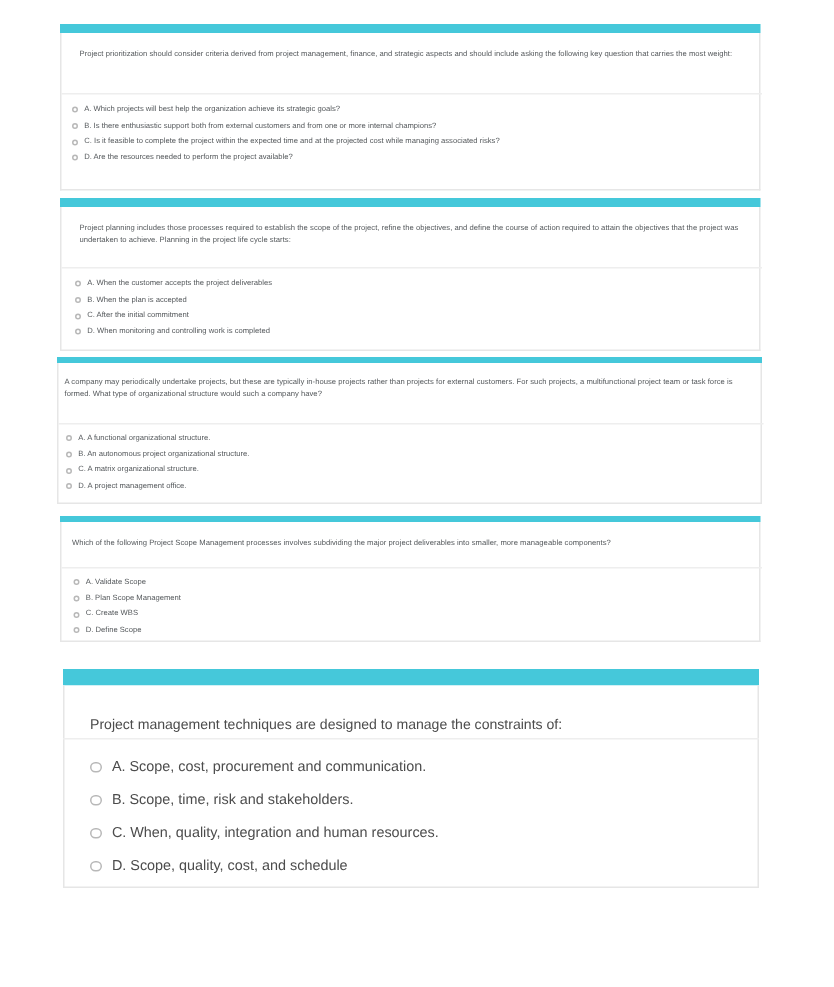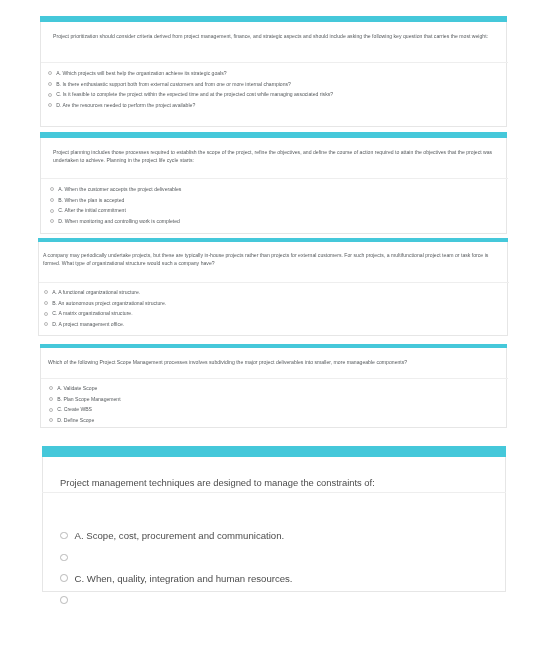--- a/index.html
+++ b/index.html
@@ -122,21 +122,21 @@
   #bar-4  { left: 40px;  top: 344px; width: 467px; height: 4px; }
   #card-4 { left: 40px;  top: 348px; width: 467px; height: 80px; }
   #card-4 .q-stem     { position:absolute; left: 7px;  top: 11px; width: 455px; }
   #card-4 .q-divider  { position:absolute; left: 0;    top: 30px; width: 467px; }
   #card-4 .q-options  { position:absolute; left: 8px;  top: 38px; width: 450px; }
 
   
   #bar-5  { left: 42px;  top: 446px; width: 464px; height: 11px; }
   #card-5 { left: 42px;  top: 457px; width: 464px; height: 135px; }
   #card-5 .q-stem     { position:absolute; left: 17px; top: 19px; width: 430px; }
-  #card-5 .q-options  { position:absolute; left: 17px; top: 74px; width: 430px; }
+  #card-5 .q-options  { position:absolute; left: 17px; top: 50px; width: 430px; }
   #divider-5 { position:absolute; left: 42px; top: 492px; width: 464px; border-top: 1px solid #eeeeee; }
 </style>
 </head>
 <body>
 
 <div id="quiz-page">
 
   <div id="bar-1" class="q-bar"></div>
   <div id="card-1" class="q-card small">
     <div class="q-stem">Project prioritization should consider criteria derived from project management, finance, and strategic aspects and should include asking the following key question that carries the most weight:</div>
@@ -236,25 +236,27 @@
   <div id="bar-5" class="q-bar"></div>
   <div id="card-5" class="q-card big">
     <div class="q-stem">Project management techniques are designed to manage the constraints of:</div>
     <ul class="q-options">
       <li class="q-option">
         <span class="radio"></span>
         <span>A. Scope, cost, procurement and communication.</span>
       </li>
       <li class="q-option">
         <span class="radio"></span>
+        <span>B. Scope, time, risk and stakeholders.</span>
       </li>
       <li class="q-option">
         <span class="radio"></span>
         <span>C. When, quality, integration and human resources.</span>
       </li>
       <li class="q-option">
         <span class="radio"></span>
+        <span>D. Scope, quality, cost, and schedule</span>
       </li>
     </ul>
   </div>
   <div id="divider-5"></div>
 
 </div>
 
 </body></html>

